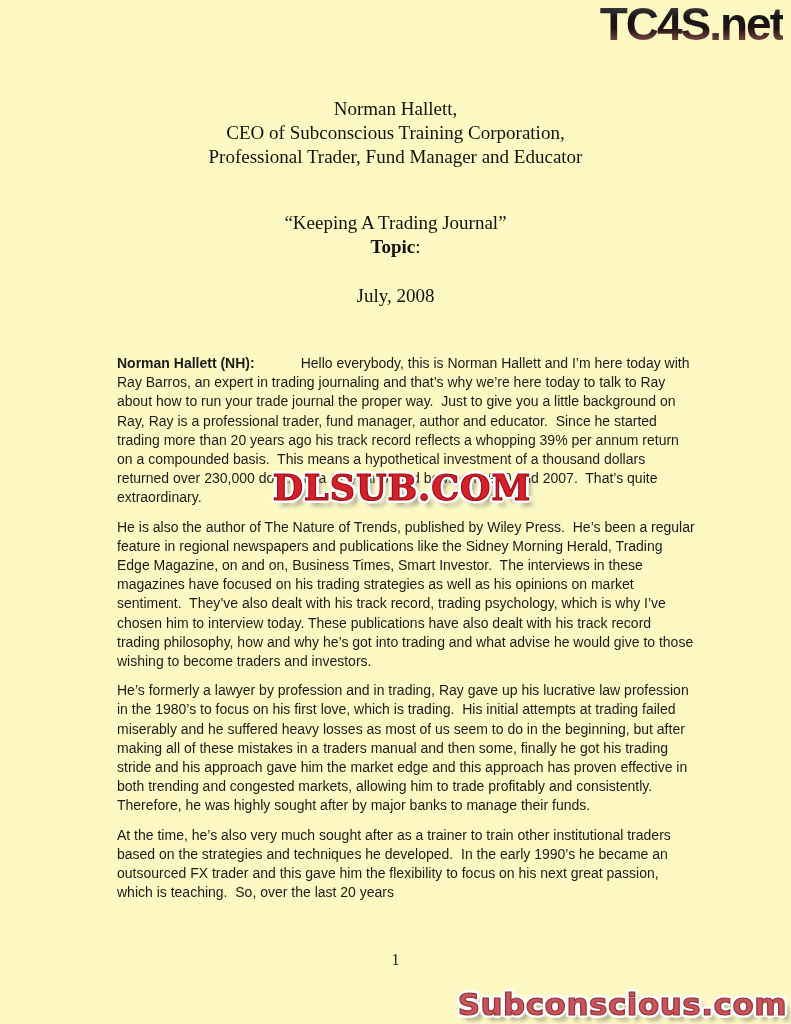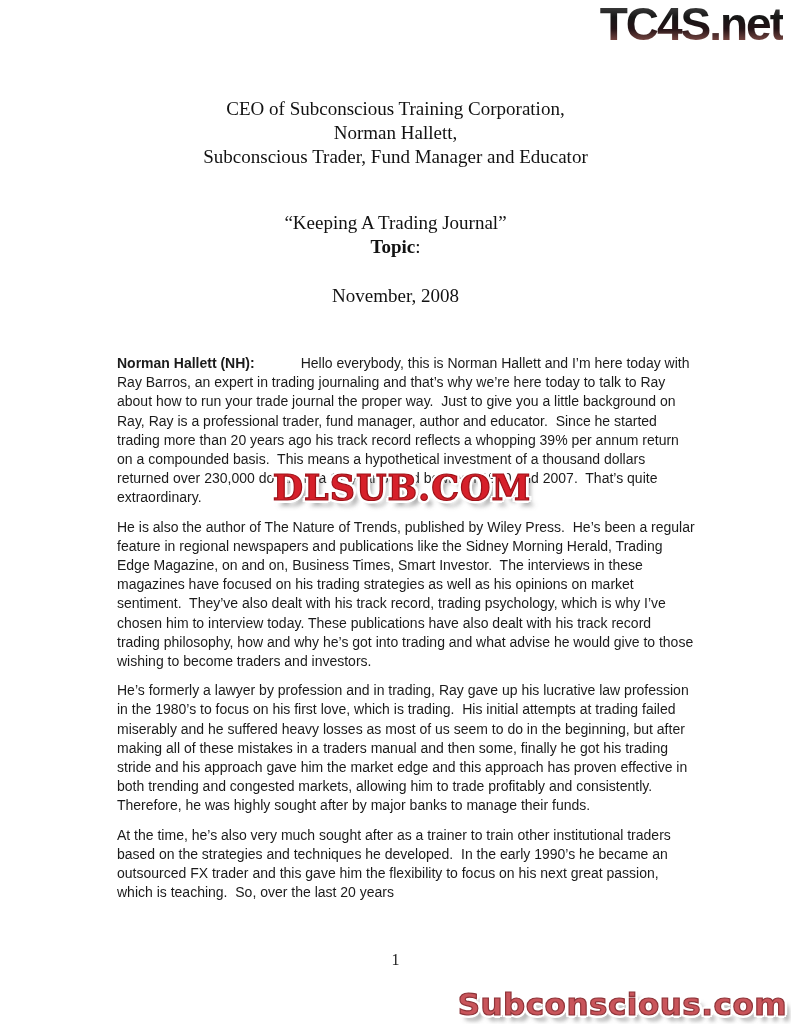--- a/index.html
+++ b/index.html
@@ -1,18 +1,18 @@
 <!DOCTYPE html>
 <html style="--body-text: #1b1b1b; --watermark-red: #d6202a; --watermark-outline: #9d1118; --bottom-red: #c9555b; --bottom-outline: #8e3338; --logo-dark: #241316; --logo-maroon: #7c4a45;"><head>
 <meta charset="utf-8">
 <style>
   html,body { margin:0; padding:0; background:#888; }
   .page {
     position:relative; width:791px; height:1024px; margin:0 auto;
-    background:#ffffff; overflow:hidden;
+    background:#fef9c3; overflow:hidden;
     font-family:"Liberation Sans", sans-serif;
   }
 
   
   .logo-top {
     position:absolute; top:0px; right:8px;
     font-family:"Liberation Sans", sans-serif; font-weight:bold;
     font-size:46px; letter-spacing:-2px; line-height:48px;
     background:linear-gradient(180deg,
       #555555 0%, #161616 36%, var(--logo-dark,#241316) 60%,
@@ -79,31 +79,31 @@
   }
 </style>
 </head>
 <body>
 
 <div class="page">
 
   <div class="logo-top">TC4S.net</div>
 
   <div class="title-block">
+    <div>Norman Hallett,</div>
     <div>CEO of Subconscious Training Corporation,</div>
-    <div>Norman Hallett,</div>
-    <div>Subconscious Trader, Fund Manager and Educator</div>
+    <div>Professional Trader, Fund Manager and Educator</div>
   </div>
 
   <div class="topic-block">
     <div>“Keeping A Trading Journal”</div>
     <div><span class="topic-bold">Topic</span><span>:</span></div>
   </div>
 
-  <div class="date-line">November, 2008</div>
+  <div class="date-line">July, 2008</div>
 
   <div class="body-text">
     <p class="para"><span class="speaker">Norman Hallett (NH):</span><span class="tab-gap"></span><span>Hello everybody, this is Norman Hallett and I’m here today with Ray Barros, an expert in trading journaling and that’s why we’re here today to talk to Ray about how to run your trade journal the proper way.  Just to give you a little background on Ray, Ray is a professional trader, fund manager, author and educator.  Since he started trading more than 20 years ago his track record reflects a whopping 39% per annum return on a compounded basis.  This means a hypothetical investment of a thousand dollars returned over 230,000 dollars in a 17 year period between 1990 and 2007.  That’s quite extraordinary.</span></p>
     <p class="para">He is also the author of The Nature of Trends, published by Wiley Press.  He’s been a regular feature in regional newspapers and publications like the Sidney Morning Herald, Trading Edge Magazine, on and on, Business Times, Smart Investor.  The interviews in these magazines have focused on his trading strategies as well as his opinions on market sentiment.  They’ve also dealt with his track record, trading psychology, which is why I’ve chosen him to interview today. These publications have also dealt with his track record trading philosophy, how and why he’s got into trading and what advise he would give to those wishing to become traders and investors.</p>
     <p class="para">He’s formerly a lawyer by profession and in trading, Ray gave up his lucrative law profession in the 1980’s to focus on his first love, which is trading.  His initial attempts at trading failed miserably and he suffered heavy losses as most of us seem to do in the beginning, but after making all of these mistakes in a traders manual and then some, finally he got his trading stride and his approach gave him the market edge and this approach has proven effective in both trending and congested markets, allowing him to trade profitably and consistently.  Therefore, he was highly sought after by major banks to manage their funds.</p>
     <p class="para">At the time, he’s also very much sought after as a trainer to train other institutional traders based on the strategies and techniques he developed.  In the early 1990’s he became an outsourced FX trader and this gave him the flexibility to focus on his next great passion, which is teaching.  So, over the last 20 years</p>
   </div>
 
   <div class="wm watermark-center">DLSUB.COM</div>
 

